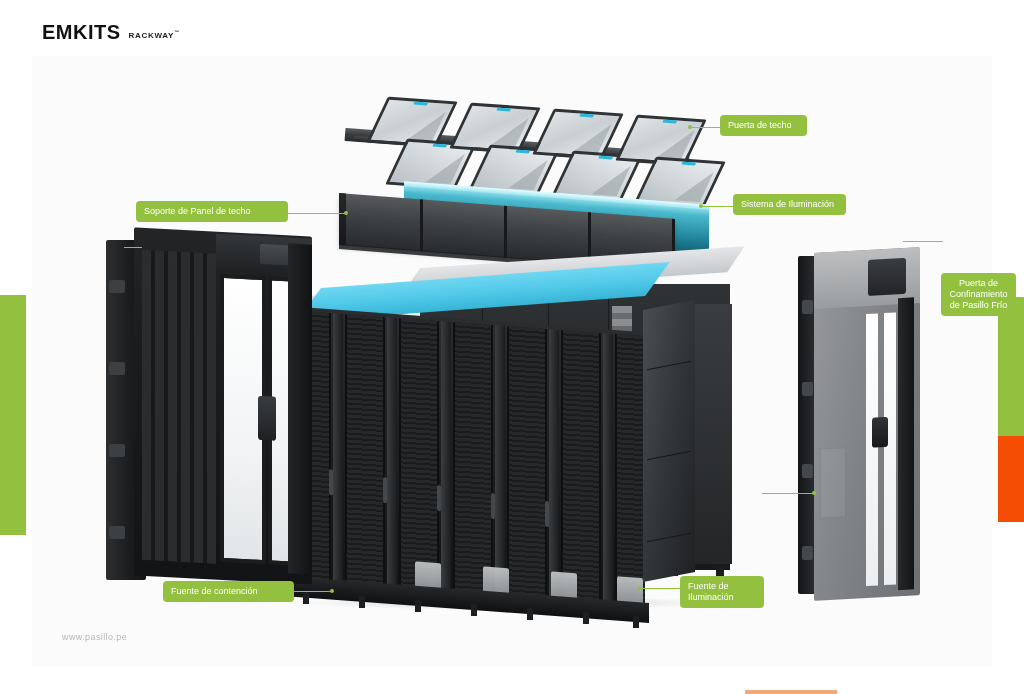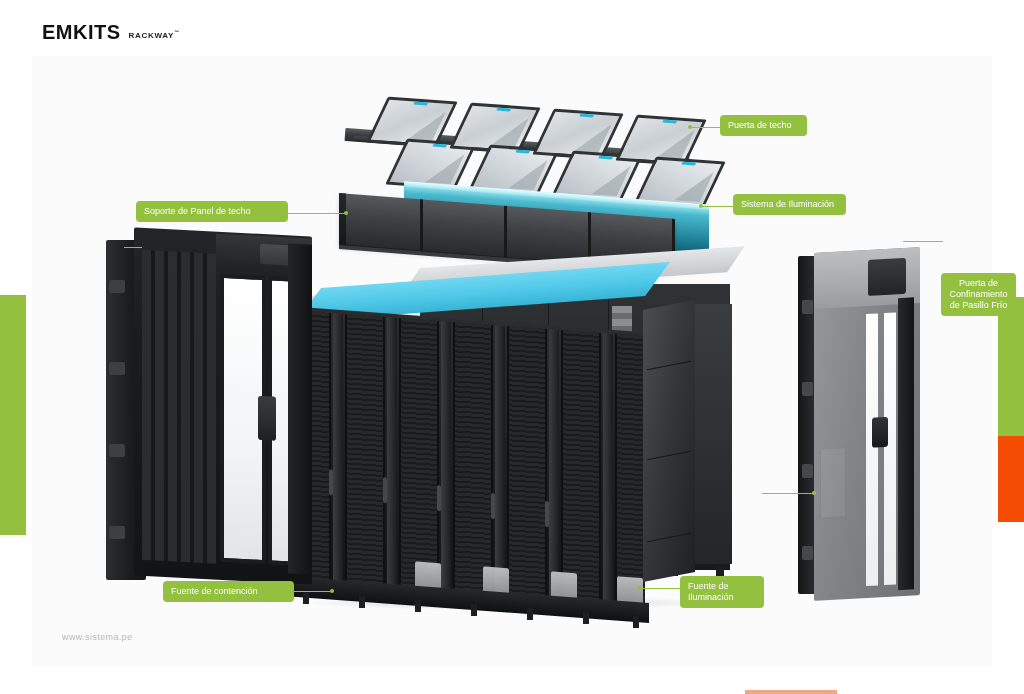--- a/index.html
+++ b/index.html
@@ -562,15 +562,15 @@
   <div class="callout c-iluminacion">Sistema de Iluminación</div>
 
 
   <div class="callout center c-puerta-der">Puerta de Confinamiento de Pasillo Frío</div>
 
 
   <div class="callout c-racks">Fuente de contención</div>
 
   <div class="callout c-fuente">Fuente de Iluminación</div>
 
-  <div class="footer-url">www.sistema.pe</div>
+  <div class="footer-url">www.pasillo.pe</div>
 
 </div>
 
 </body></html>

